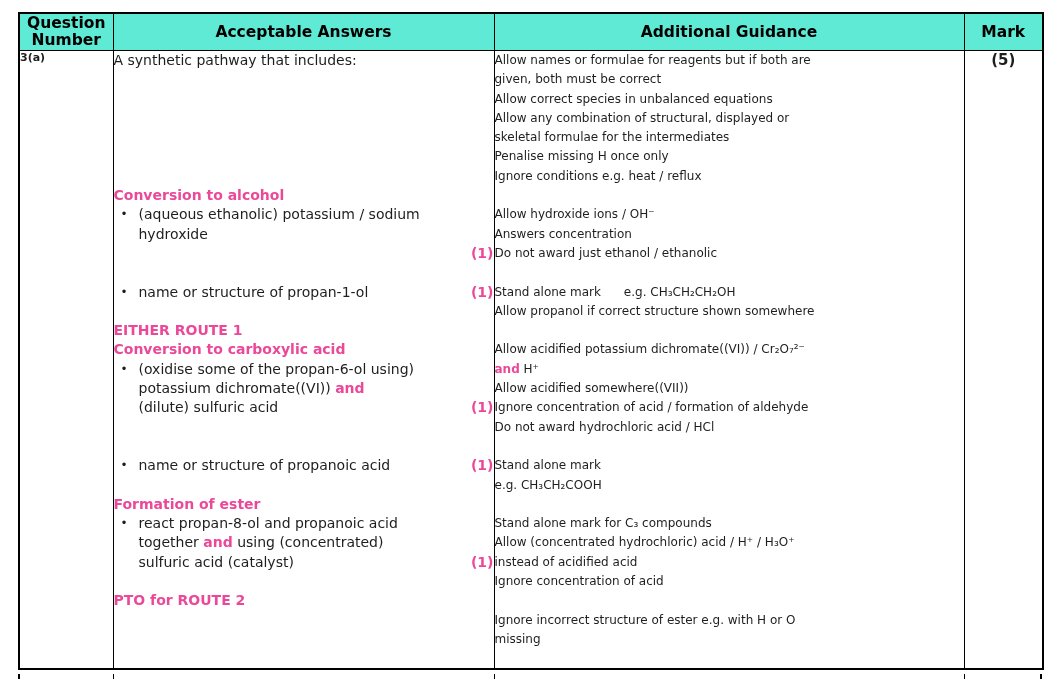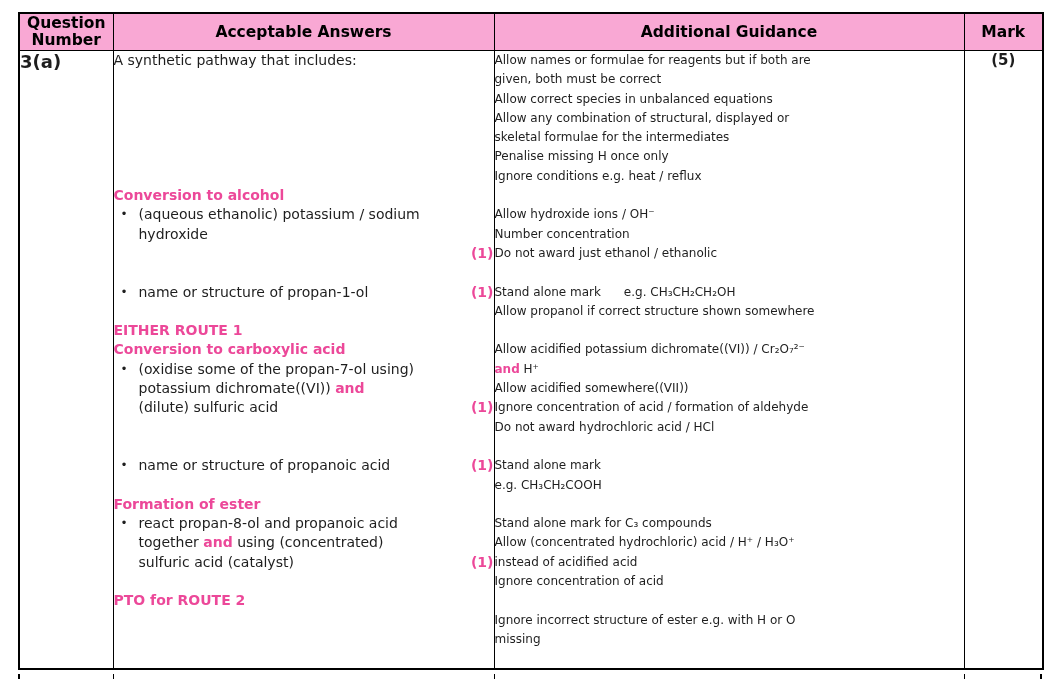--- a/index.html
+++ b/index.html
@@ -22,33 +22,33 @@
     border: 2px solid #000;
   }
   table.markscheme th, table.markscheme td {
     border: 1px solid #000;
     vertical-align: top;
     padding: 0;
     color: #1e1e1e;
   }
   table.markscheme thead tr { height: 37px; }
   table.markscheme th {
-    background: #f9a8d4;
+    background: #5eead4;
     font-weight: bold;
     font-size: 15.5px;
     line-height: 17px;
     text-align: center;
     vertical-align: middle;
     color: #000;
     padding: 1px 2px;
   }
   table.markscheme tbody tr.content-row { height: 618px; }
   td.qn-cell {
     font-weight: bold;
-    font-size: 18px;
+    font-size: 11px;
     padding: 6px 4px 0 9px;
     color: #000;
   }
   td.answers-cell {
     padding: 5px 10px 0 8px;
     font-size: 14px;
   }
   td.guidance-cell {
     padding: 5px 8px 0 8px;
     font-size: 12px;
@@ -150,21 +150,21 @@
               </div>
               <div class="line blank"></div>
               <div class="line heading">
                 <span class="text">EITHER ROUTE 1</span>
               </div>
               <div class="line heading">
                 <span class="text">Conversion to carboxylic acid</span>
               </div>
               <div class="line bullet">
                 <span class="bullet-glyph">•</span>
-                <span class="text">(oxidise some of the propan-7-ol using)</span>
+                <span class="text">(oxidise some of the propan-6-ol using)</span>
               </div>
               <div class="line cont">
                 <span class="text">potassium dichromate((VI)) <b>and</b></span>
               </div>
               <div class="line cont">
                 <span class="text">(dilute) sulfuric acid</span>
                 <span class="mark">(1)</span>
               </div>
               <div class="line blank"></div>
               <div class="line blank"></div>
@@ -215,21 +215,21 @@
                 <span class="text">Penalise missing H once only</span>
               </div>
               <div class="line plain">
                 <span class="text">Ignore conditions e.g. heat / reflux</span>
               </div>
               <div class="line blank"></div>
               <div class="line plain">
                 <span class="text">Allow hydroxide ions / OH⁻</span>
               </div>
               <div class="line plain">
-                <span class="text">Number concentration</span>
+                <span class="text">Answers concentration</span>
               </div>
               <div class="line plain">
                 <span class="text">Do not award just ethanol / ethanolic</span>
               </div>
               <div class="line blank"></div>
               <div class="line plain">
                 <span class="text">Stand alone mark      e.g. CH₃CH₂CH₂OH</span>
               </div>
               <div class="line plain">
                 <span class="text">Allow propanol if correct structure shown somewhere</span>

